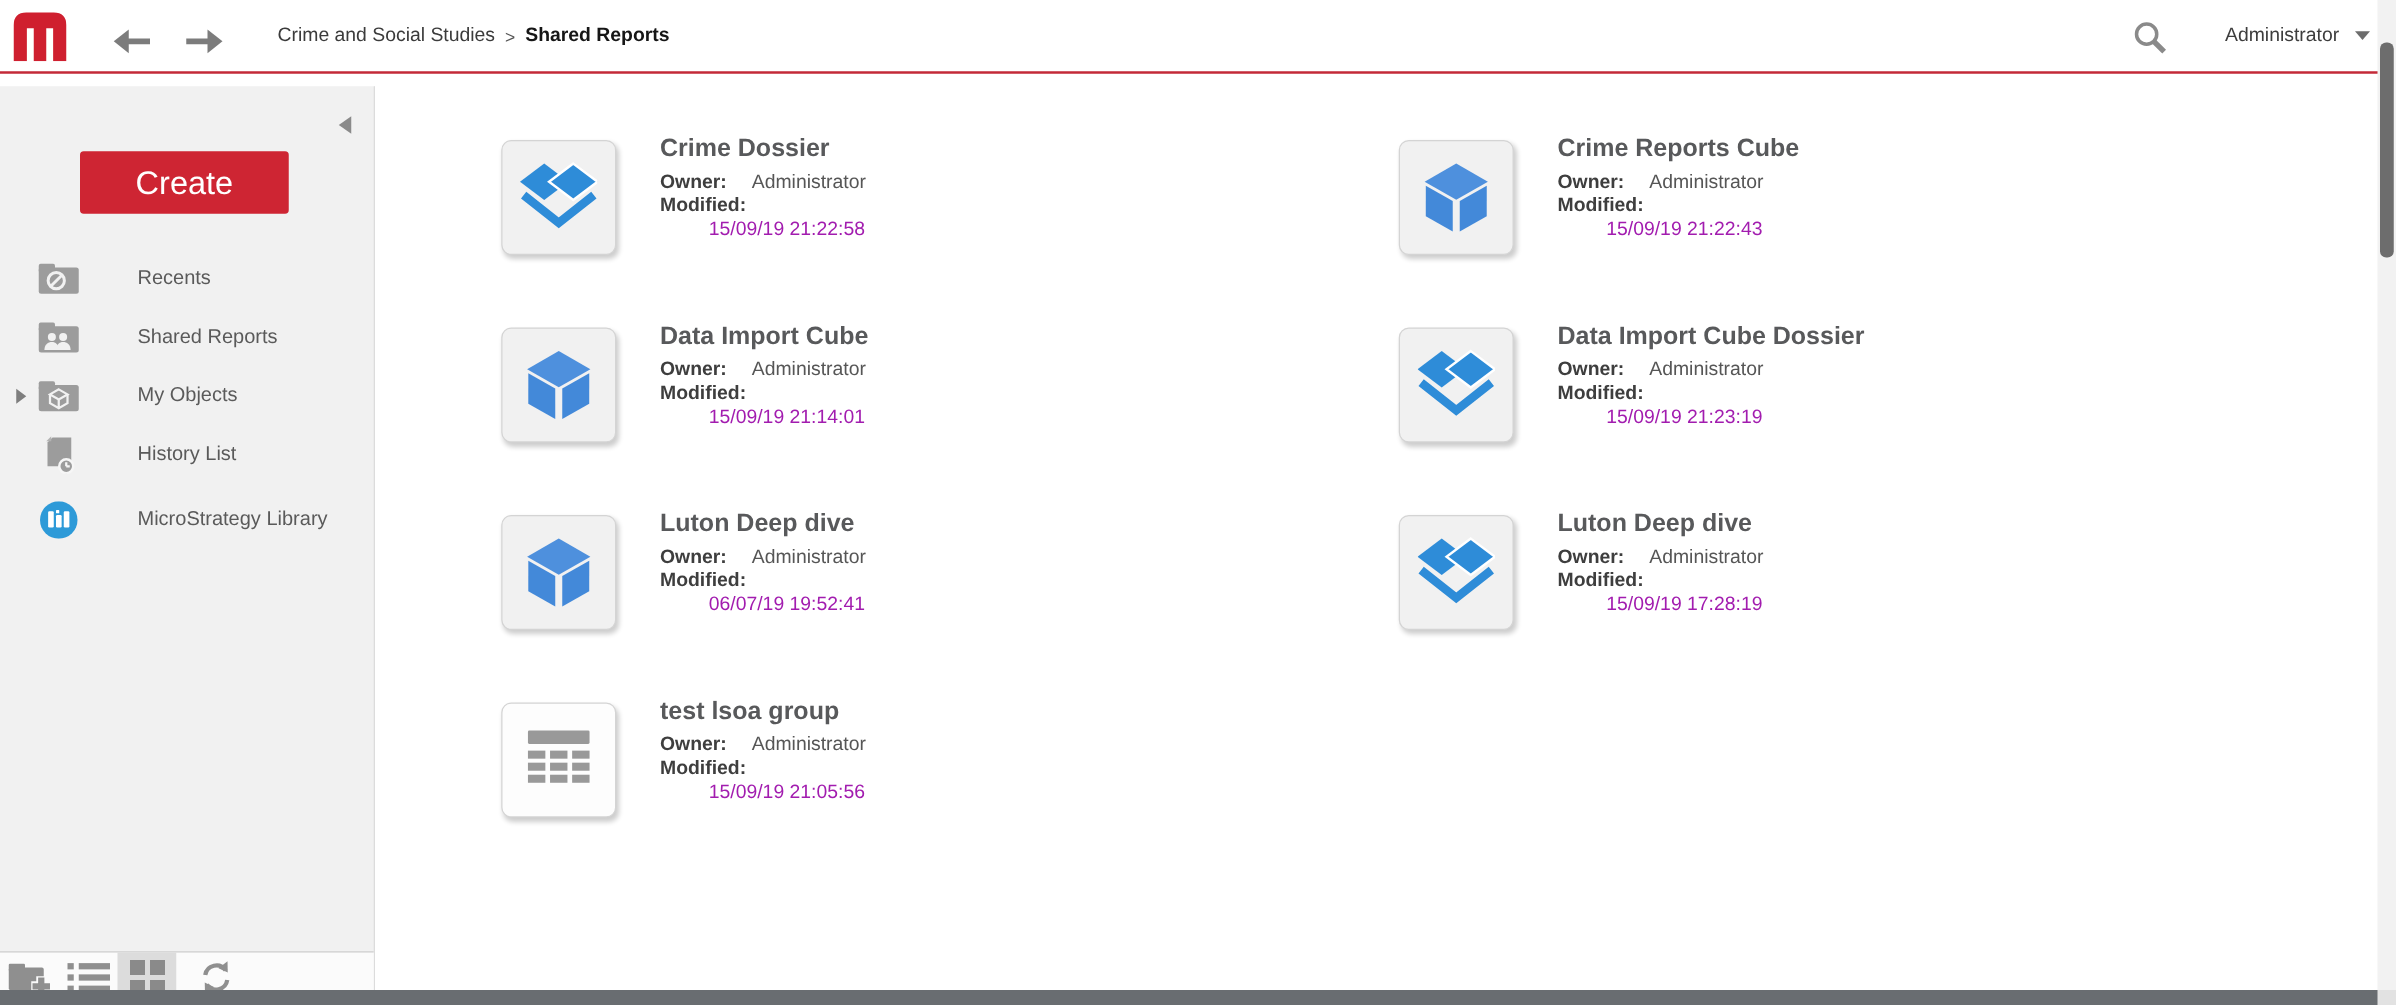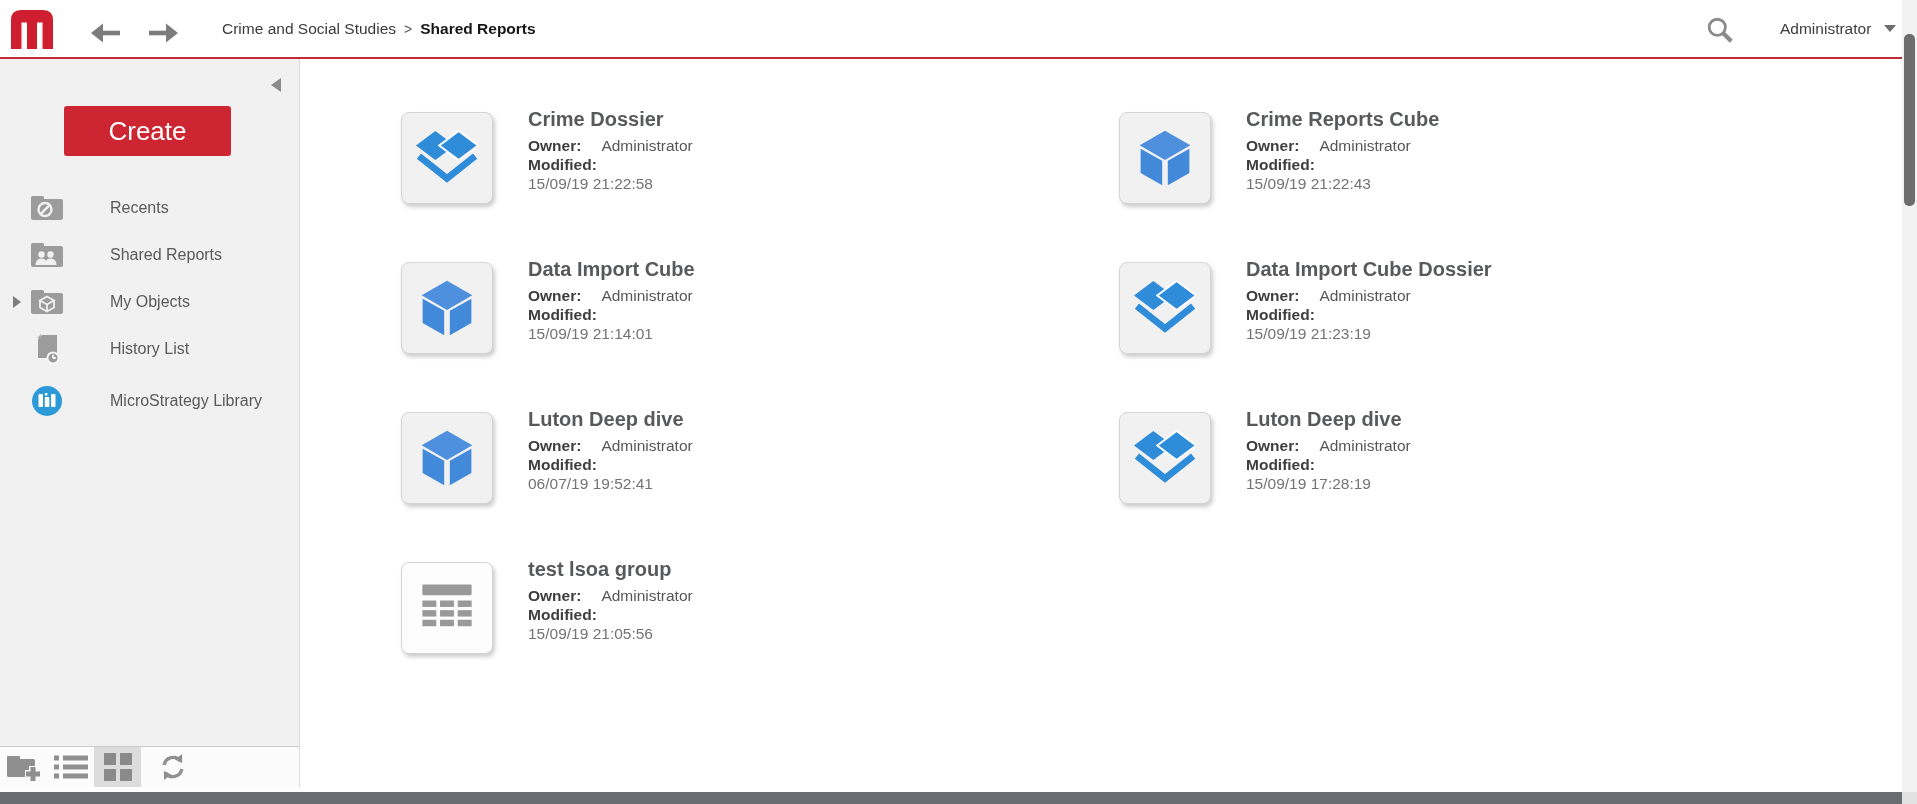--- a/index.html
+++ b/index.html
@@ -21,21 +21,21 @@
   .user-menu{position:absolute;left:1780px;top:0;height:57px;display:flex;align-items:center;
              font-size:15.5px;color:#3d3d3d;cursor:pointer;}
   .dd-caret{margin-left:13px;width:0;height:0;border-left:6px solid transparent;
             border-right:6px solid transparent;border-top:7px solid #6d6d6d;}
 
   
   .vscroll{position:absolute;right:0;top:0;width:15px;height:792px;background:#f2f2f2;z-index:8;}
   .vthumb{position:absolute;left:2px;top:34px;width:11px;height:172px;background:#6d6d6d;border-radius:5px;}
 
   
-  .sidebar{position:absolute;left:0;top:54px;width:300px;height:733px;background:#f1f1f1;
+  .sidebar{position:absolute;left:0;top:69px;width:300px;height:733px;background:#f1f1f1;
            border-right:1px solid #dcdcdc;box-sizing:border-box;}
   .collapse-btn{position:absolute;right:18px;top:24px;width:0;height:0;cursor:pointer;
                 border-top:7px solid transparent;border-bottom:7px solid transparent;
                 border-right:10px solid #8a8a8a;}
   .create-btn{position:absolute;left:64px;top:52px;width:167px;height:50px;background:#ce2533;
               color:#ffffff;font-size:26px;border-radius:3px;display:flex;align-items:center;
               justify-content:center;cursor:pointer;}
   .nav{position:absolute;left:0;top:130px;width:100%;}
   .nav-item{height:47px;display:flex;align-items:center;padding-left:13px;cursor:pointer;}
   .nav-item.extra-gap{margin-top:5px;}
@@ -61,21 +61,21 @@
   .tile{width:92px;height:92px;margin-top:5px;background:#f1f1f1;border:1px solid #d4d4d4;
         border-radius:8px;display:flex;align-items:center;justify-content:center;
         box-shadow:2px 3px 4px rgba(0,0,0,0.20);box-sizing:border-box;cursor:pointer;}
   .card.type-grid-report .tile{background:#fdfdfd;}
   .tile svg{width:62px;height:60px;}
   .card-text{margin-left:35px;}
   .card-title{font-size:20px;font-weight:bold;color:#58595b;line-height:25px;margin-bottom:4px;cursor:pointer;}
   .meta{font-size:15.5px;line-height:19px;color:#555555;}
   .meta-label{font-weight:bold;color:#3e3e3e;}
   .owner-value{margin-left:20px;color:#565656;}
-  .meta-date{color:#737373;}
+  .meta-date{color:#a21caf;margin-left:39px;}
 
   
   .bottombar{position:absolute;left:0;top:792px;width:1917px;height:12px;background:#696d71;z-index:9;}
   .bottombar .corner{position:absolute;right:0;top:0;width:15px;height:12px;background:#e2e2e2;}
 </style>
 </head>
 <body>
 
 <svg style="position:absolute;width:0;height:0;overflow:hidden" aria-hidden="true">
   <defs>

